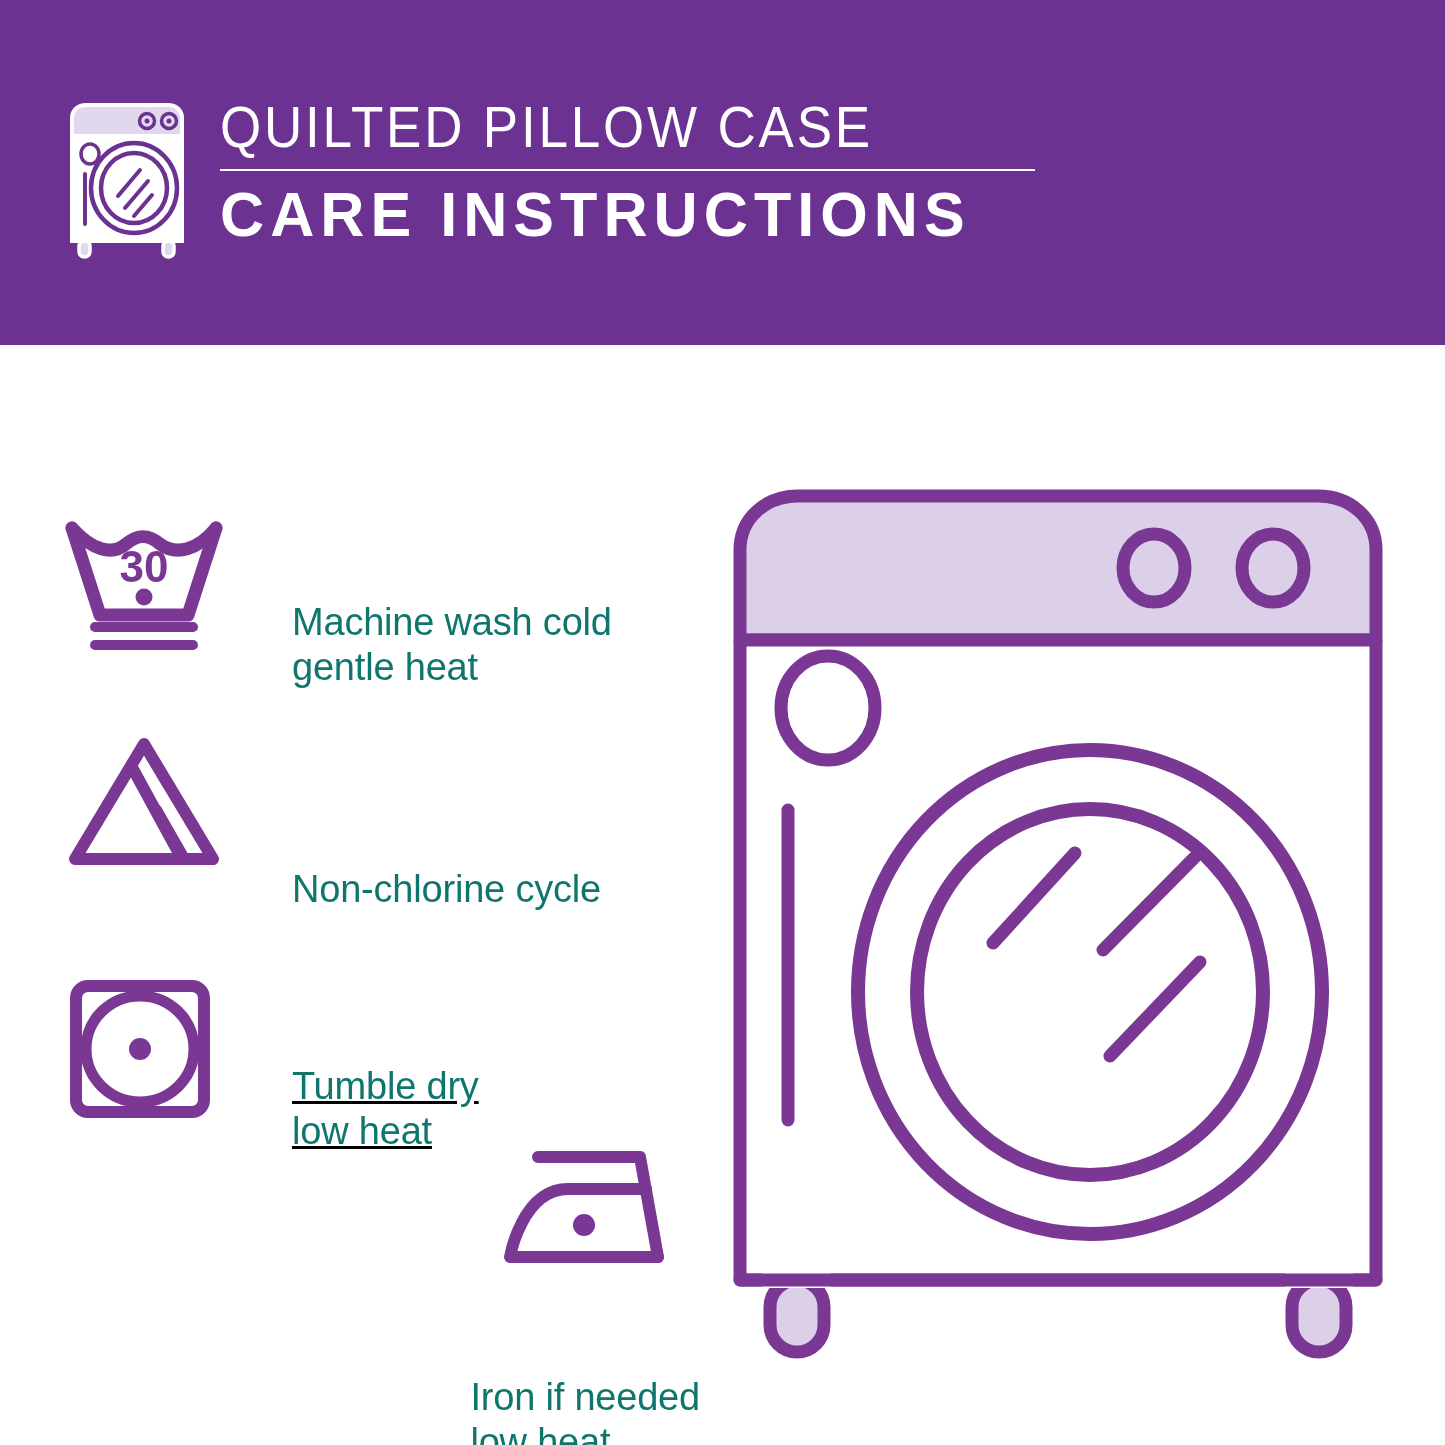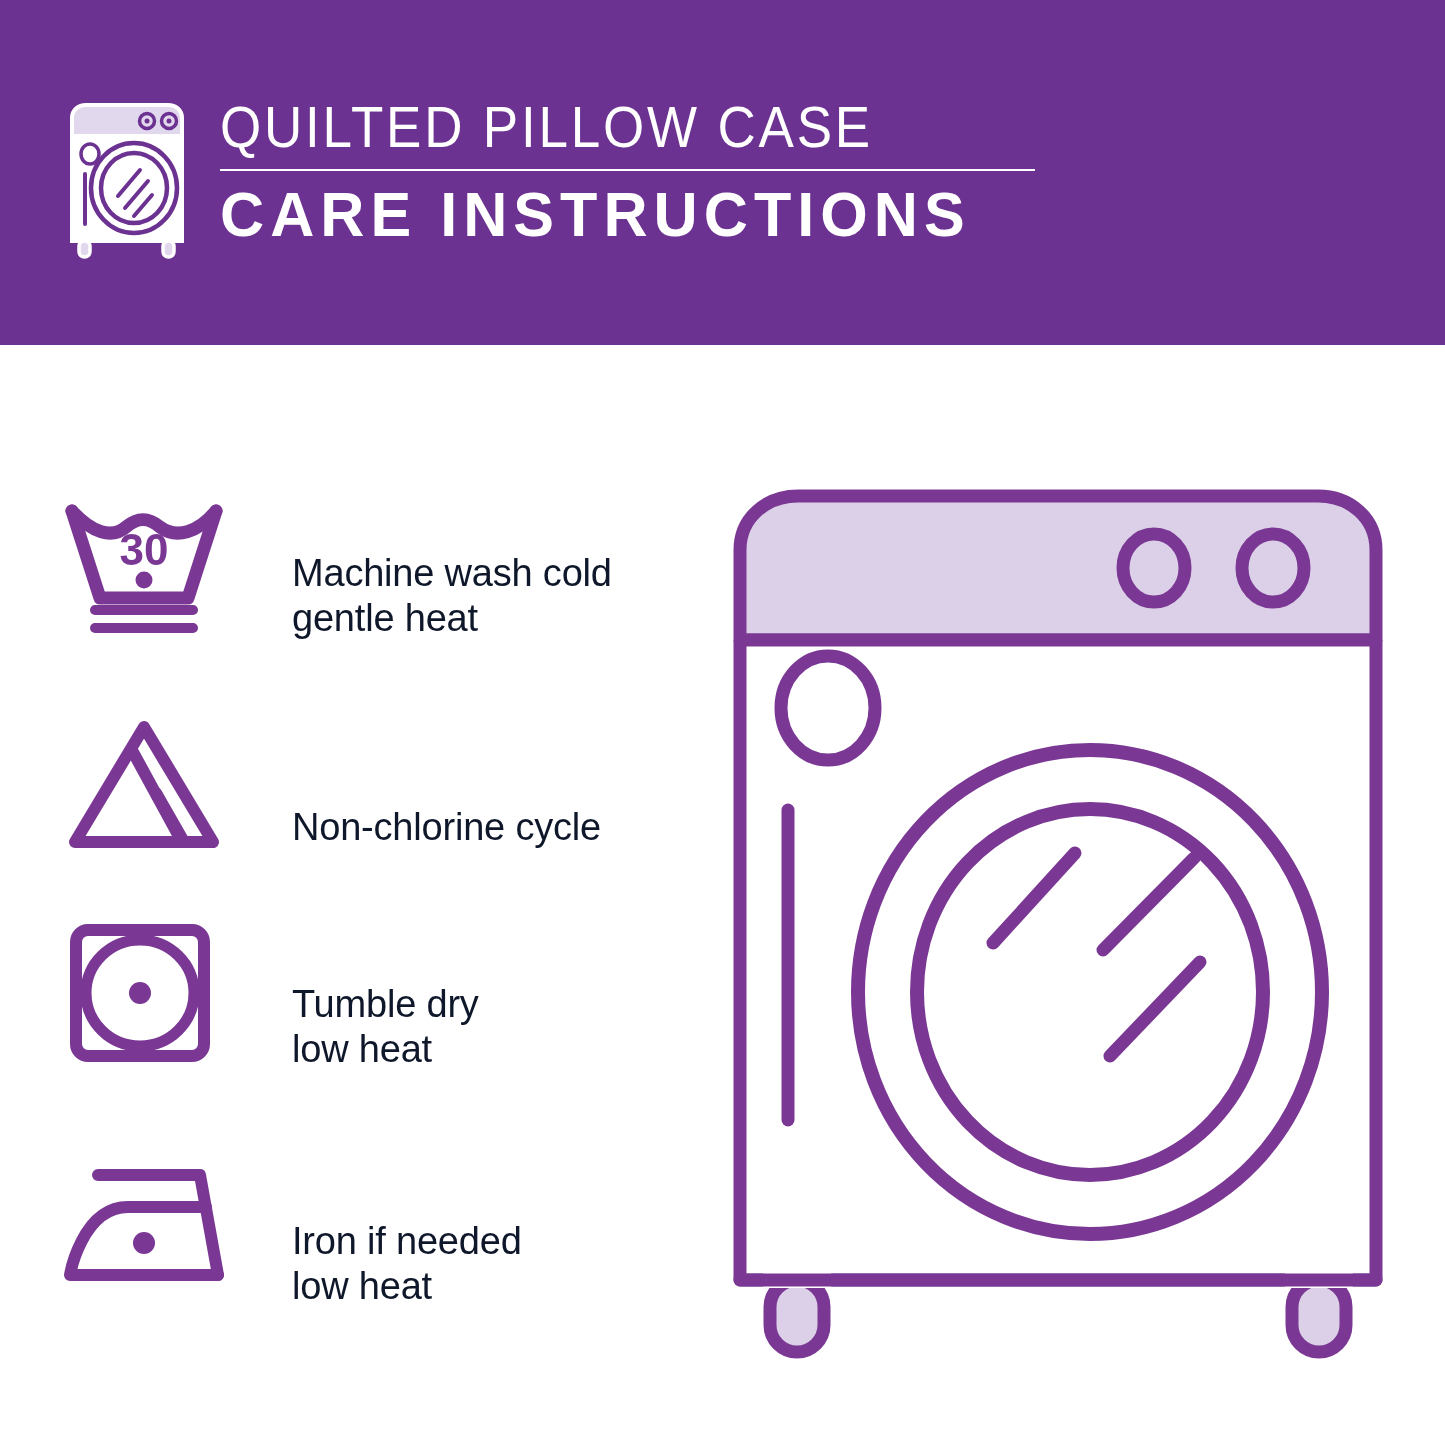--- a/index.html
+++ b/index.html
@@ -93,48 +93,48 @@
     left: 60px;
     top: 130px;
     width: 640px;
   }
   .care-row {
     position: absolute;
     left: 0;
     width: 640px;
     height: 215px;
     display: flex;
-    align-items: center;
+    align-items: flex-end;
   }
   .care-symbol {
     position: relative;
     width: 200px;
     height: 180px;
     flex: 0 0 200px;
   }
   .care-symbol svg {
     display: block;
   }
   .care-text {
     flex: 1 1 auto;
-    color: #0f172a;
+    color: #0f766e;
     font-family: "Liberation Sans", sans-serif;
     font-size: 38px;
     font-weight: 500;
     line-height: 45px;
     letter-spacing: -0.2px;
     padding-left: 32px;
   }
   .care-text span { display: block; }
 
   
   #care-row-0 { top: 0px; }
   #care-row-1 { top: 222px; }
-  #care-row-2 { top: 425px; }
-  #care-row-3 { top: 662px; }
+  #care-row-2 { top: 464px; text-decoration: underline; }
+  #care-row-3 { top: 662px; flex-direction: column; }
 
   
   #care-row-0 .care-text { padding-top: 26px; }
   #care-row-1 .care-text { padding-top: 46px; }
   #care-row-2 .care-text { padding-top: 38px; }
   #care-row-3 .care-text { padding-top: 38px; }
 
   
   #machine-illustration {
     position: absolute;

